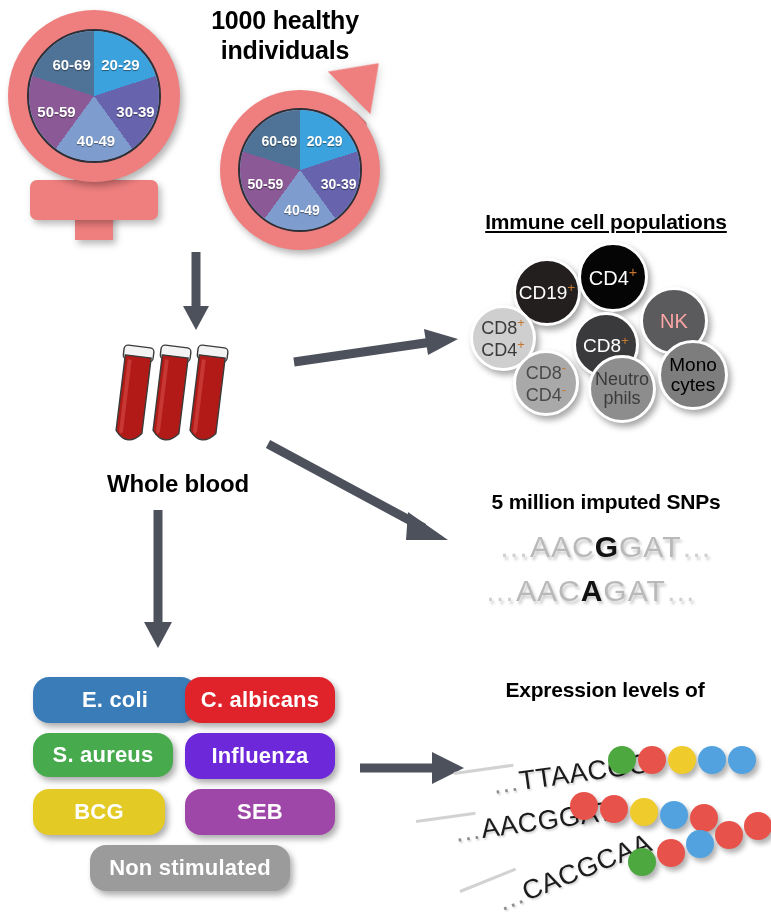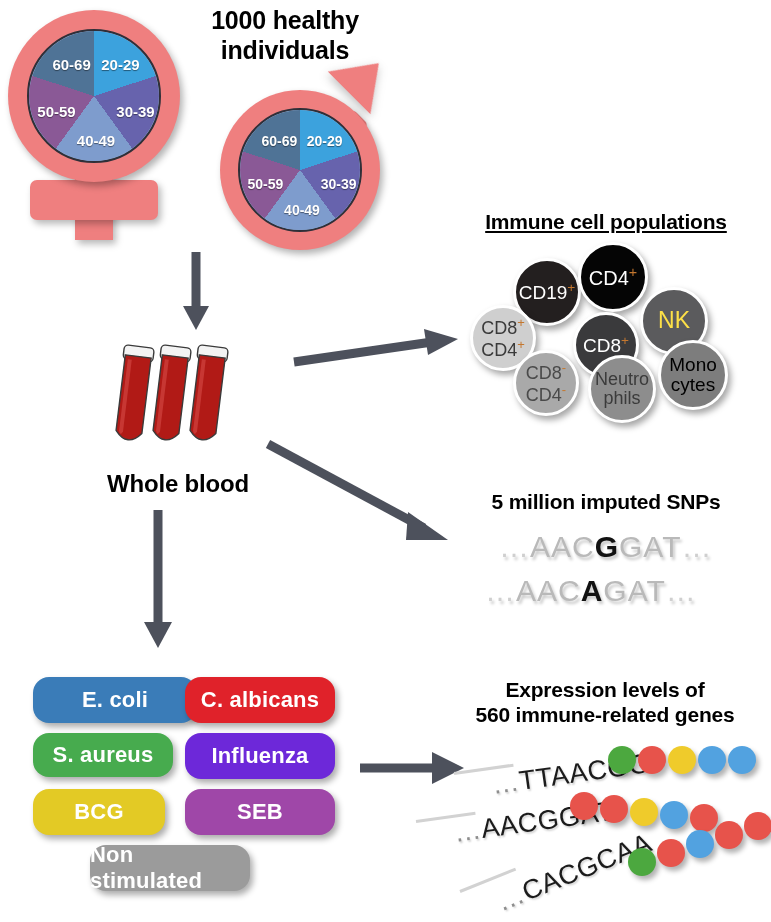--- a/index.html
+++ b/index.html
@@ -231,21 +231,21 @@
       </div>
       <div class="cell" style="left: 578px; top: 242px; width: 70px; height: 70px; background: rgb(5, 5, 5); color: rgb(255, 255, 255); font-size: 20px;">
         <div class="lbl">CD4<span class="sup">+</span></div>
       </div>
       <div class="cell" style="left: 470px; top: 305px; width: 66px; height: 66px; background: rgb(207, 207, 207); color: rgb(58, 58, 58); font-size: 18px;">
         <div class="lbl">CD8<span class="sup">+</span><br>CD4<span class="sup">+</span></div>
       </div>
       <div class="cell" style="left: 573px; top: 312px; width: 66px; height: 66px; background: rgb(58, 58, 60); color: rgb(255, 255, 255); font-size: 19px;">
         <div class="lbl">CD8<span class="sup">+</span></div>
       </div>
-      <div class="cell" style="left: 640px; top: 287px; width: 68px; height: 68px; background: rgb(91, 91, 93); color: #fde047; font-size: 23px;">
+      <div class="cell" style="left: 640px; top: 287px; width: 68px; height: 68px; background: rgb(91, 91, 93); color: #fca5a5; font-size: 20px;">
         <div class="lbl">NK</div>
       </div>
       <div class="cell" style="left: 513px; top: 350px; width: 66px; height: 66px; background: rgb(169, 169, 169); color: rgb(74, 74, 74); font-size: 18px;">
         <div class="lbl">CD8<span class="sup">-</span><br>CD4<span class="sup">-</span></div>
       </div>
       <div class="cell" style="left: 588px; top: 355px; width: 68px; height: 68px; background: rgb(141, 141, 141); color: rgb(59, 59, 59); font-size: 18px;">
         <div class="lbl">Neutro<br>phils</div>
       </div>
       <div class="cell" style="left: 658px; top: 340px; width: 70px; height: 70px; background: rgb(125, 125, 125); color: #000000; font-size: 19px;">
         <div class="lbl">Mono<br>cytes</div>
@@ -270,28 +270,27 @@
       </div>
       <div class="stimbox" style="left: 185px; top: 733px; width: 150px; height: 46px; background: #6d28d9;">
         <span>Influenza</span>
       </div>
       <div class="stimbox" style="left: 33px; top: 789px; width: 132px; height: 46px; background: rgb(227, 202, 37);">
         <span>BCG</span>
       </div>
       <div class="stimbox" style="left: 185px; top: 789px; width: 150px; height: 46px; background: rgb(159, 71, 168);">
         <span>SEB</span>
       </div>
-      <div class="stimbox" style="left: 90px; top: 845px; width: 160px; height: 46px; background: rgb(155, 155, 155);">
+      <div class="stimbox" style="left: 90px; top: 845px; width: 200px; height: 46px; background: rgb(155, 155, 155);">
         <span>Non stimulated</span>
       </div>
     </div>
 
   <div class="hdr" style="left:450px; top:678px; width:310px; font-size:21px;">
     <div>Expression levels of</div>
-    <div>560 immune-related genes</div>
   </div>
   <div class="strandwrap" style="left:440px; top:740px; width:331px; height:182px;">
       <div class="strandline" style="left: 14px; top: 32px; width: 60px; transform: rotate(-8deg);"></div>
       <div class="strand" style="left: 52px; top: 30px; transform: rotate(-8deg); transform-origin: 0px 50%;"><span class="lead">…</span>TTAACGG</div>
       <div class="bead" style="width: 28px; height: 28px; left: 168px; top: 6px; background: rgb(76, 168, 63);"></div>
       <div class="bead" style="width: 28px; height: 28px; left: 198px; top: 6px; background: rgb(231, 83, 75);"></div>
       <div class="bead" style="width: 28px; height: 28px; left: 228px; top: 6px; background: rgb(239, 203, 43);"></div>
       <div class="bead" style="width: 28px; height: 28px; left: 258px; top: 6px; background: rgb(82, 162, 224);"></div>
       <div class="bead" style="width: 28px; height: 28px; left: 288px; top: 6px; background: rgb(82, 162, 224);"></div>
       <div class="strandline" style="left: -24px; top: 80px; width: 60px; transform: rotate(-8deg);"></div>

